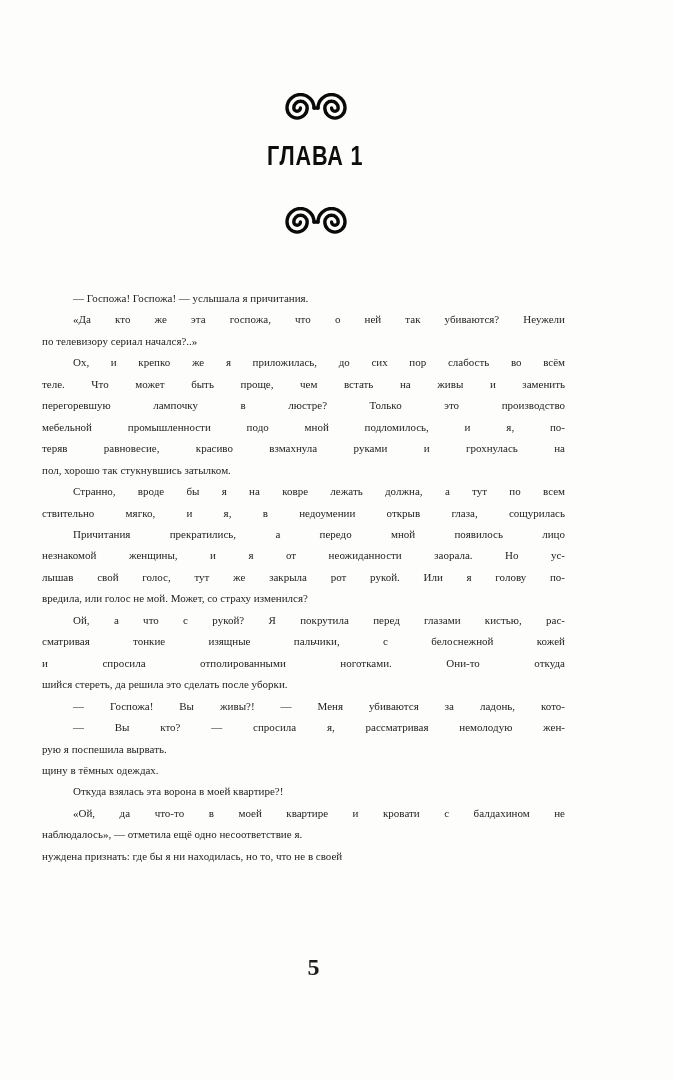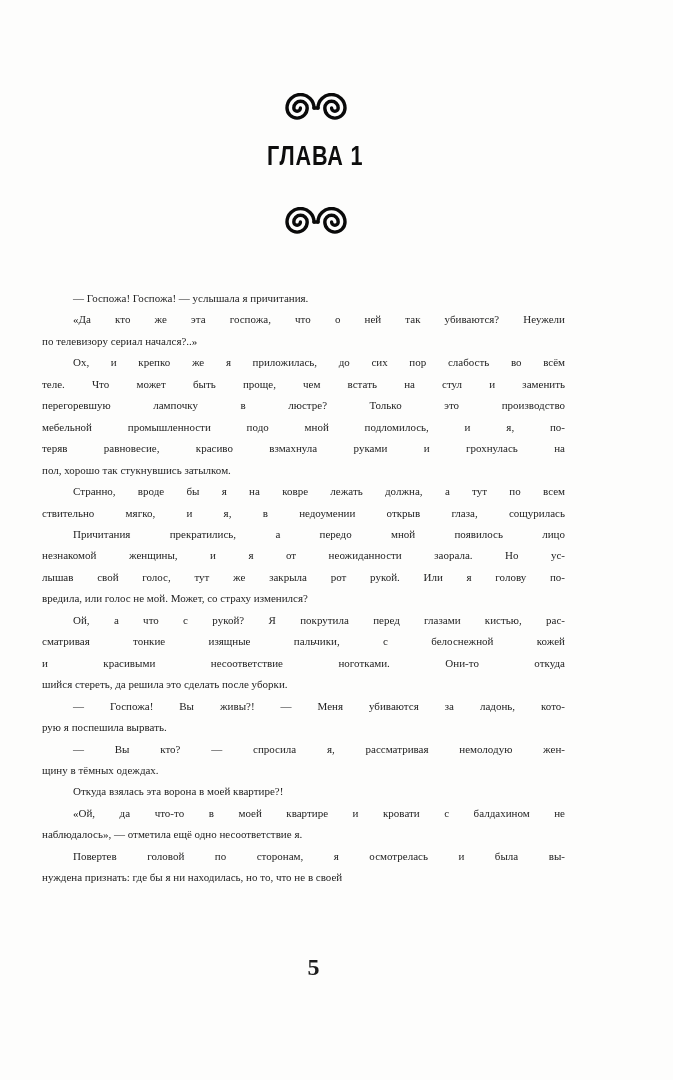--- a/index.html
+++ b/index.html
@@ -92,43 +92,42 @@
       </svg>
     </div>
 
   </div>
 
   <main class="text-block" id="text-block">
       <div class="line first last">— Госпожа! Госпожа! — услышала я причитания.</div>
       <div class="line first">«Да кто же эта госпожа, что о ней так убиваются? Неужели</div>
       <div class="line last">по телевизору сериал начался?..»</div>
       <div class="line first">Ох, и крепко же я приложилась, до сих пор слабость во всём</div>
-      <div class="line">теле. Что может быть проще, чем встать на стул и заменить</div>
+      <div class="line">теле. Что может быть проще, чем встать на живы и заменить</div>
       <div class="line">перегоревшую лампочку в люстре? Только это производство</div>
       <div class="line">мебельной промышленности подо мной подломилось, и я, по-</div>
       <div class="line">теряв равновесие, красиво взмахнула руками и грохнулась на</div>
       <div class="line last">пол, хорошо так стукнувшись затылком.</div>
       <div class="line first">Странно, вроде бы я на ковре лежать должна, а тут по всем</div>
       <div class="line">ствительно мягко, и я, в недоумении открыв глаза, сощурилась</div>
       <div class="line first">Причитания прекратились, а передо мной появилось лицо</div>
       <div class="line">незнакомой женщины, и я от неожиданности заорала. Но ус-</div>
       <div class="line">лышав свой голос, тут же закрыла рот рукой. Или я голову по-</div>
       <div class="line last">вредила, или голос не мой. Может, со страху изменился?</div>
       <div class="line first">Ой, а что с рукой? Я покрутила перед глазами кистью, рас-</div>
       <div class="line">сматривая тонкие изящные пальчики, с белоснежной кожей</div>
-      <div class="line">и красивыми несоответствие ноготками. Они-то откуда</div>
+      <div class="line">и спросила отполированными ноготками. Они-то откуда</div>
       <div class="line last">шийся стереть, да решила это сделать после уборки.</div>
       <div class="line first">— Госпожа! Вы живы?! — Меня убиваются за ладонь, кото-</div>
+      <div class="line first">— Вы кто? — спросила я, рассматривая немолодую жен-</div>
       <div class="line last">рую я поспешила вырвать.</div>
-      <div class="line first">— Вы кто? — спросила я, рассматривая немолодую жен-</div>
       <div class="line last">щину в тёмных одеждах.</div>
       <div class="line first last">Откуда взялась эта ворона в моей квартире?!</div>
       <div class="line first">«Ой, да что-то в моей квартире и кровати с балдахином не</div>
       <div class="line last">наблюдалось», — отметила ещё одно несоответствие я.</div>
-      <div class="line first">Повертев головой по сторонам, я осмотрелась и была вы-</div>
       <div class="line last">нуждена признать: где бы я ни находилась, но то, что не в своей</div>
     </main>
 
   <footer>
     <div class="folio">5</div>
   </footer>
 
 </div>
 
 </body></html>

